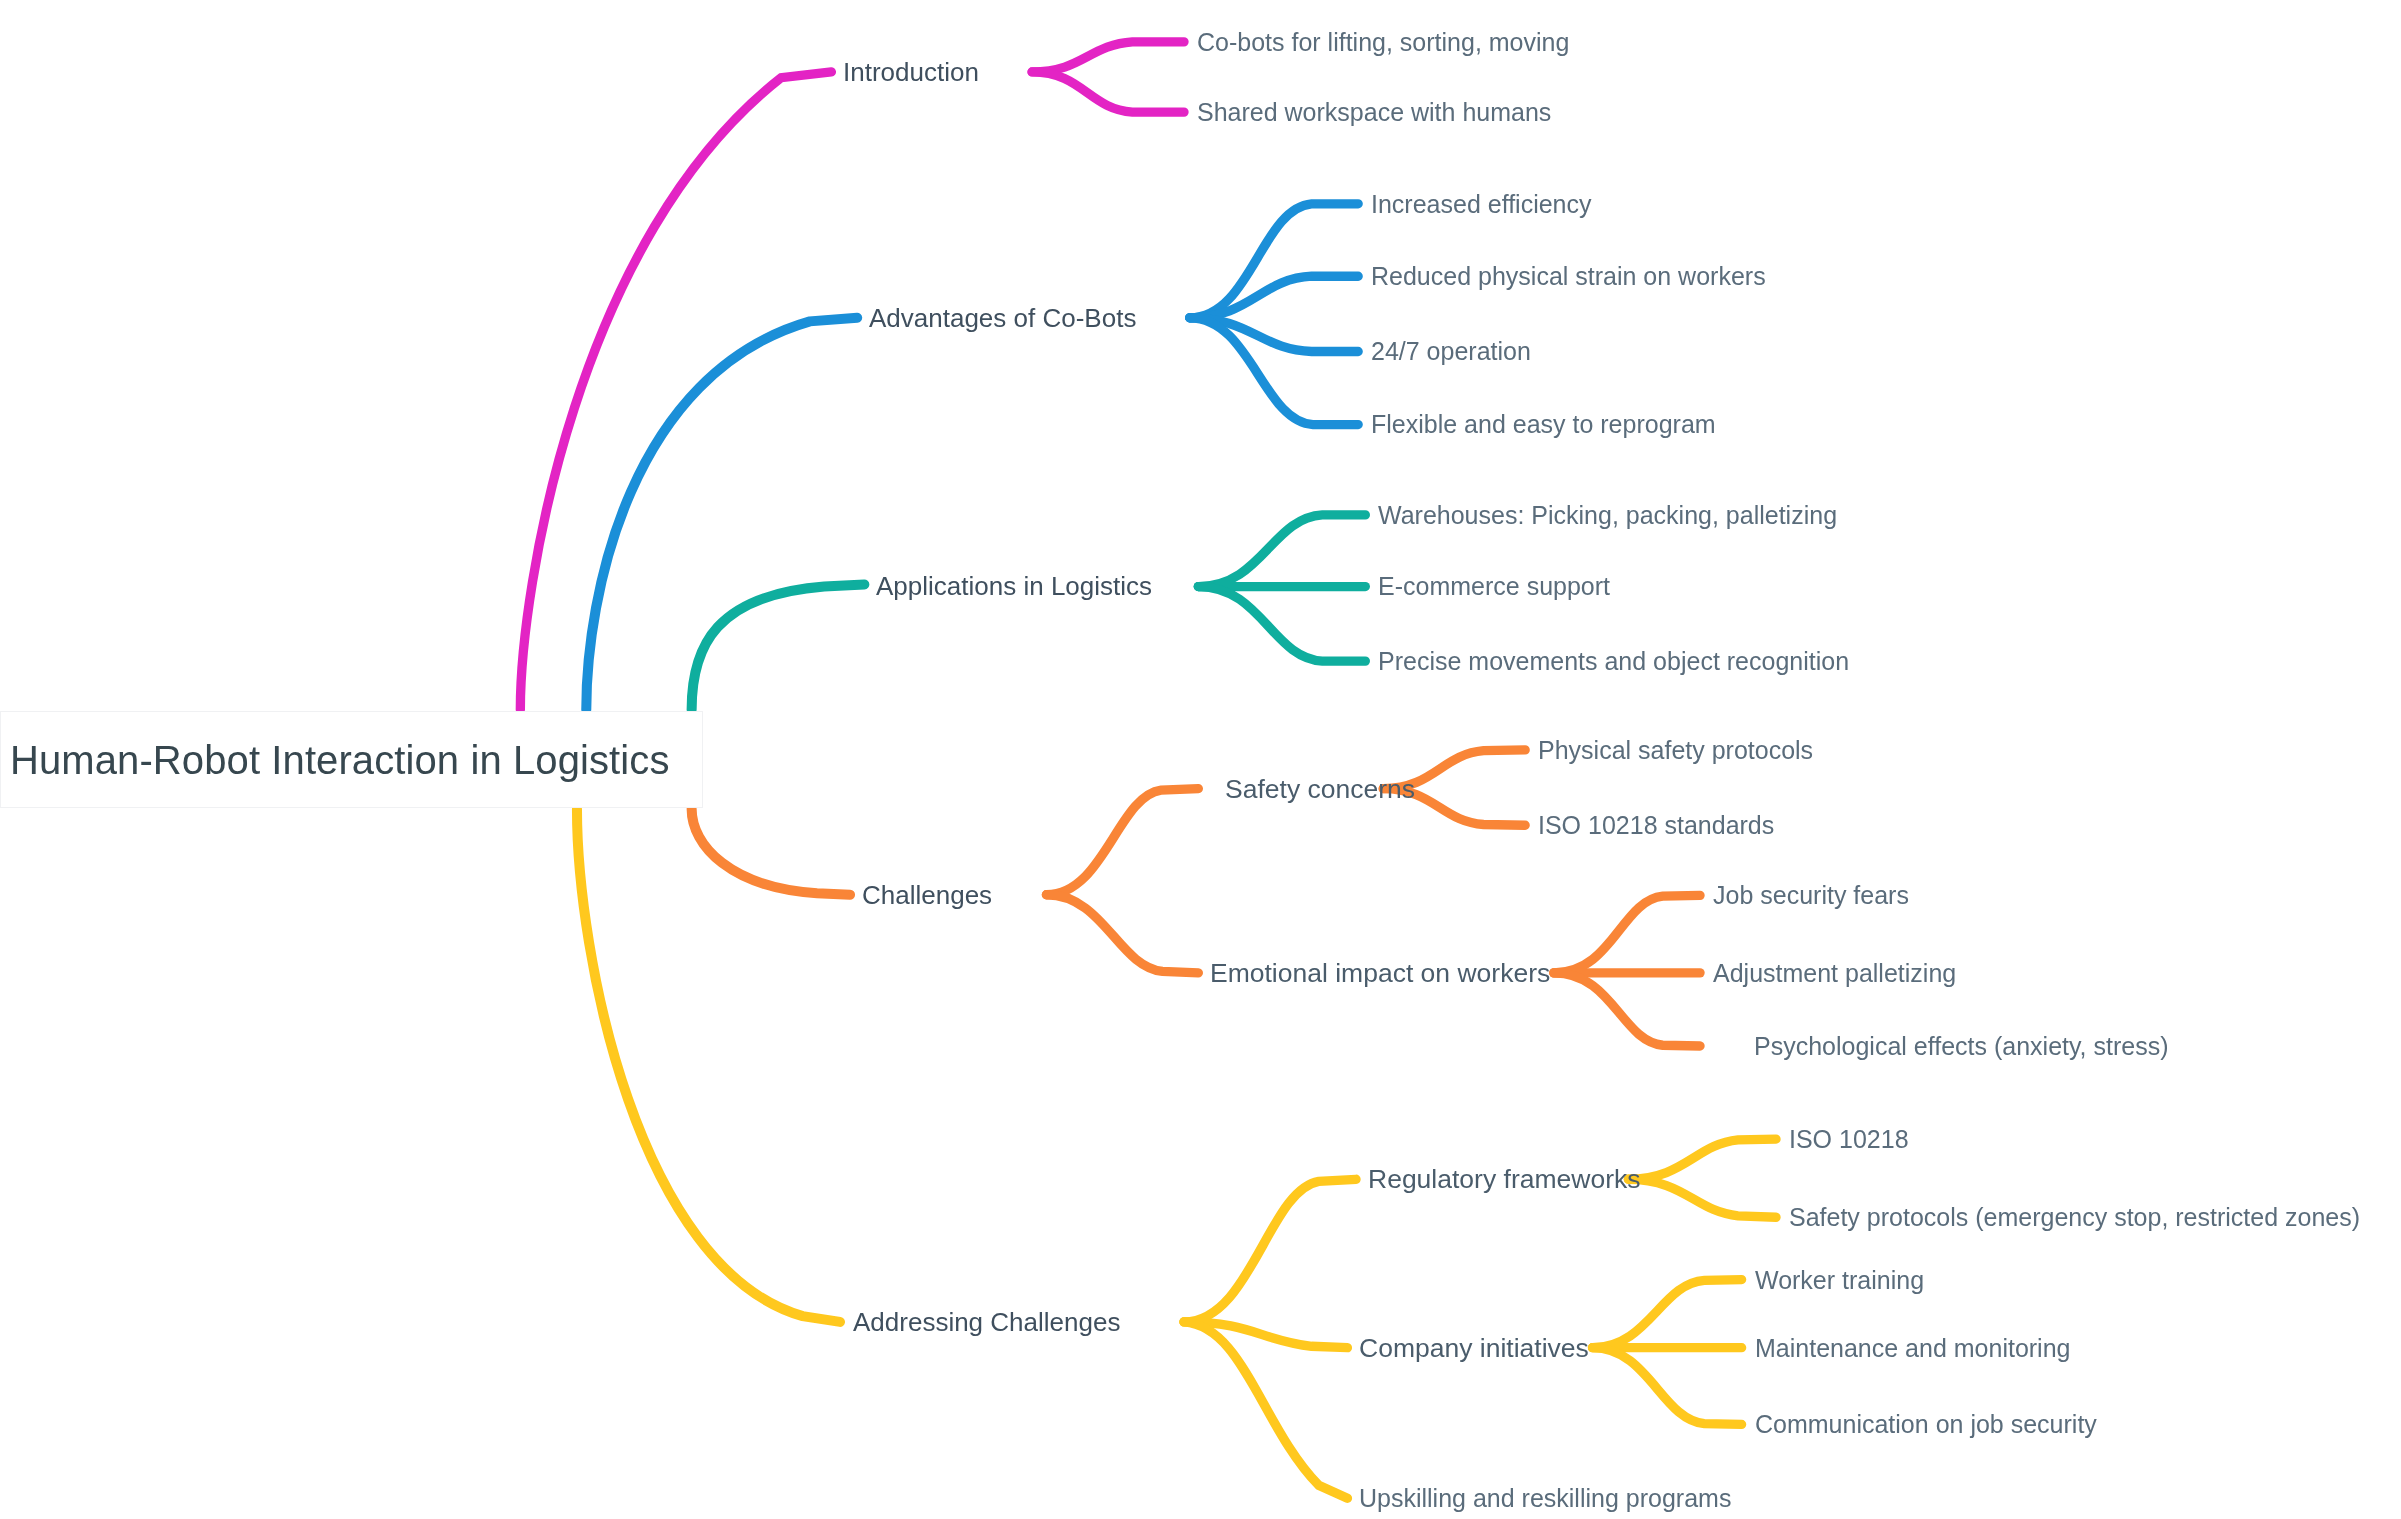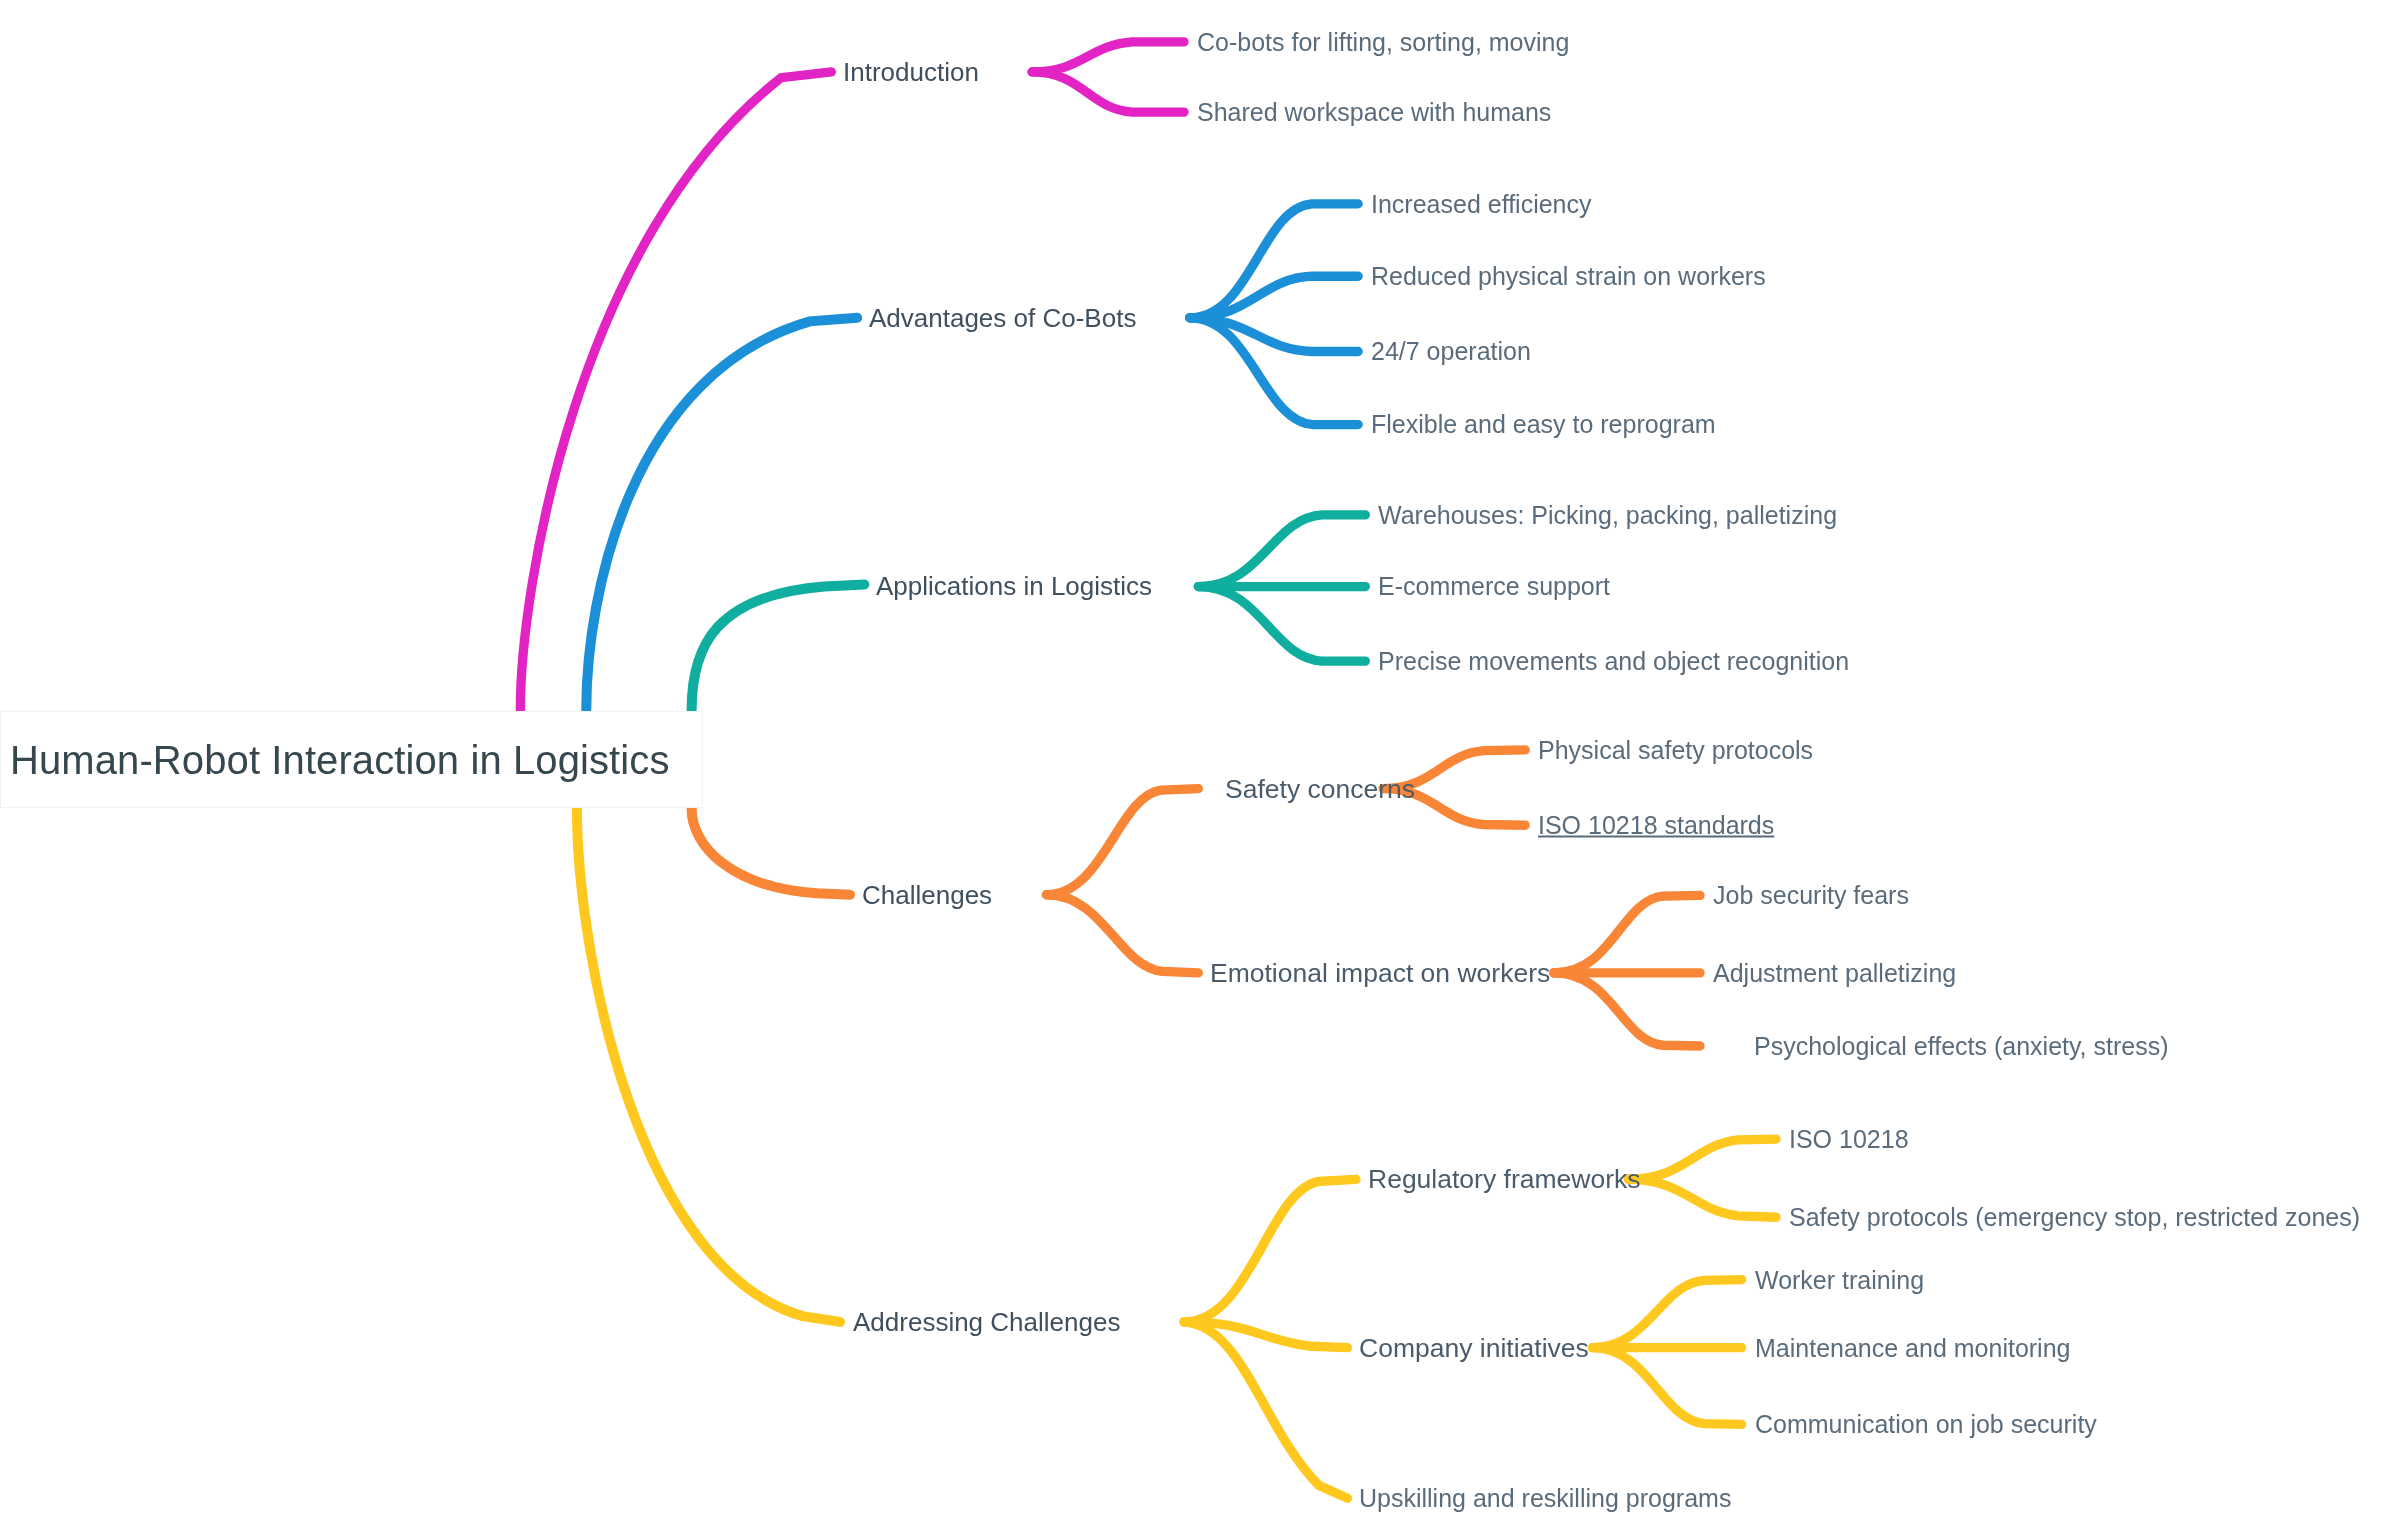--- a/index.html
+++ b/index.html
@@ -125,21 +125,21 @@
 
   <div class="node-label node-l1" style="left:876px; top:586px;">Applications in Logistics</div>
   <div class="node-label node-l3" style="left:1378px; top:515px;">Warehouses: Picking, packing, palletizing</div>
   <div class="node-label node-l3" style="left:1378px; top:586px;">E-commerce support</div>
   <div class="node-label node-l3" style="left:1378px; top:661px;">Precise movements and object recognition</div>
 
   <div class="node-label node-l1" style="left:862px; top:895px;">Challenges</div>
 
   <div class="node-label node-l2" style="left:1208px; top:789px;margin-left:17px;">Safety concerns</div>
   <div class="node-label node-l3" style="left:1538px; top:750px;">Physical safety protocols</div>
-  <div class="node-label node-l3" style="left:1538px; top:825px;text-decoration:underline;">ISO 10218 standards</div>
+  <div class="node-label node-l3" style="left:1538px; top:825px;">ISO 10218 standards</div>
 
   <div class="node-label node-l2" style="left:1210px; top:973px;">Emotional impact on workers</div>
   <div class="node-label node-l3" style="left:1713px; top:895px;">Job security fears</div>
   <div class="node-label node-l3" style="left:1713px; top:973px;">Adjustment palletizing</div>
   <div class="node-label node-l3" style="left:1754px; top:1046px;">Psychological effects (anxiety, stress)</div>
 
   <div class="node-label node-l1" style="left:853px; top:1322px;">Addressing Challenges</div>
 
   <div class="node-label node-l2" style="left:1368px; top:1179px;">Regulatory frameworks</div>
   <div class="node-label node-l3" style="left:1789px; top:1139px;">ISO 10218</div>

